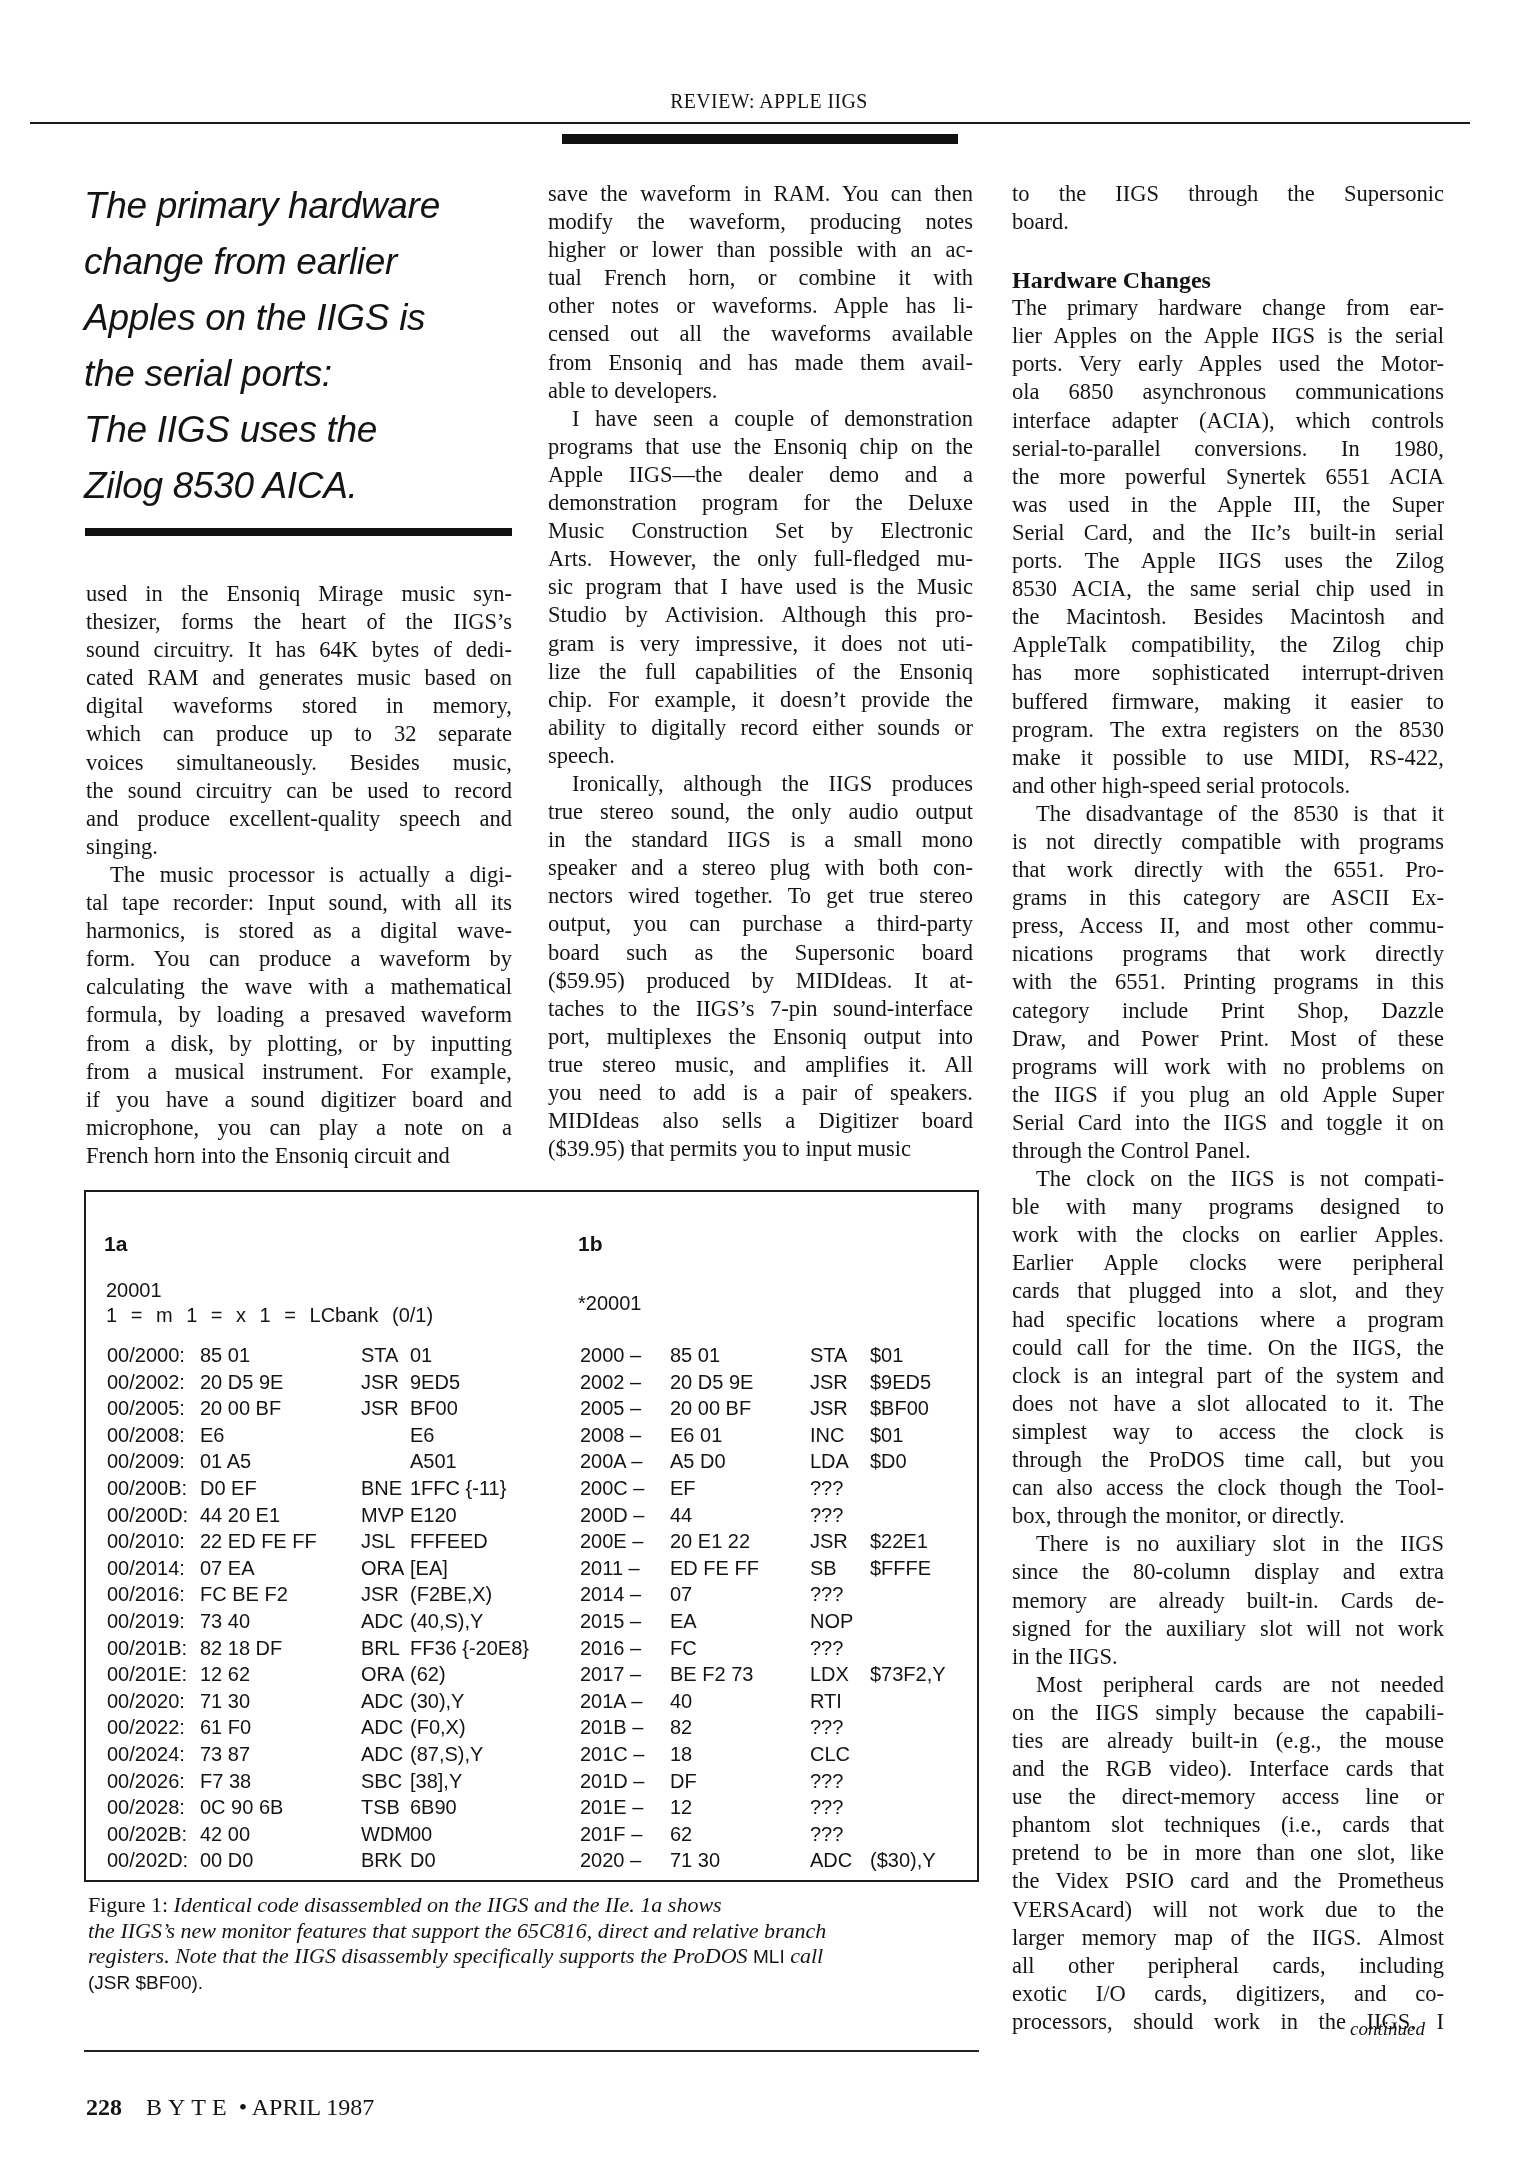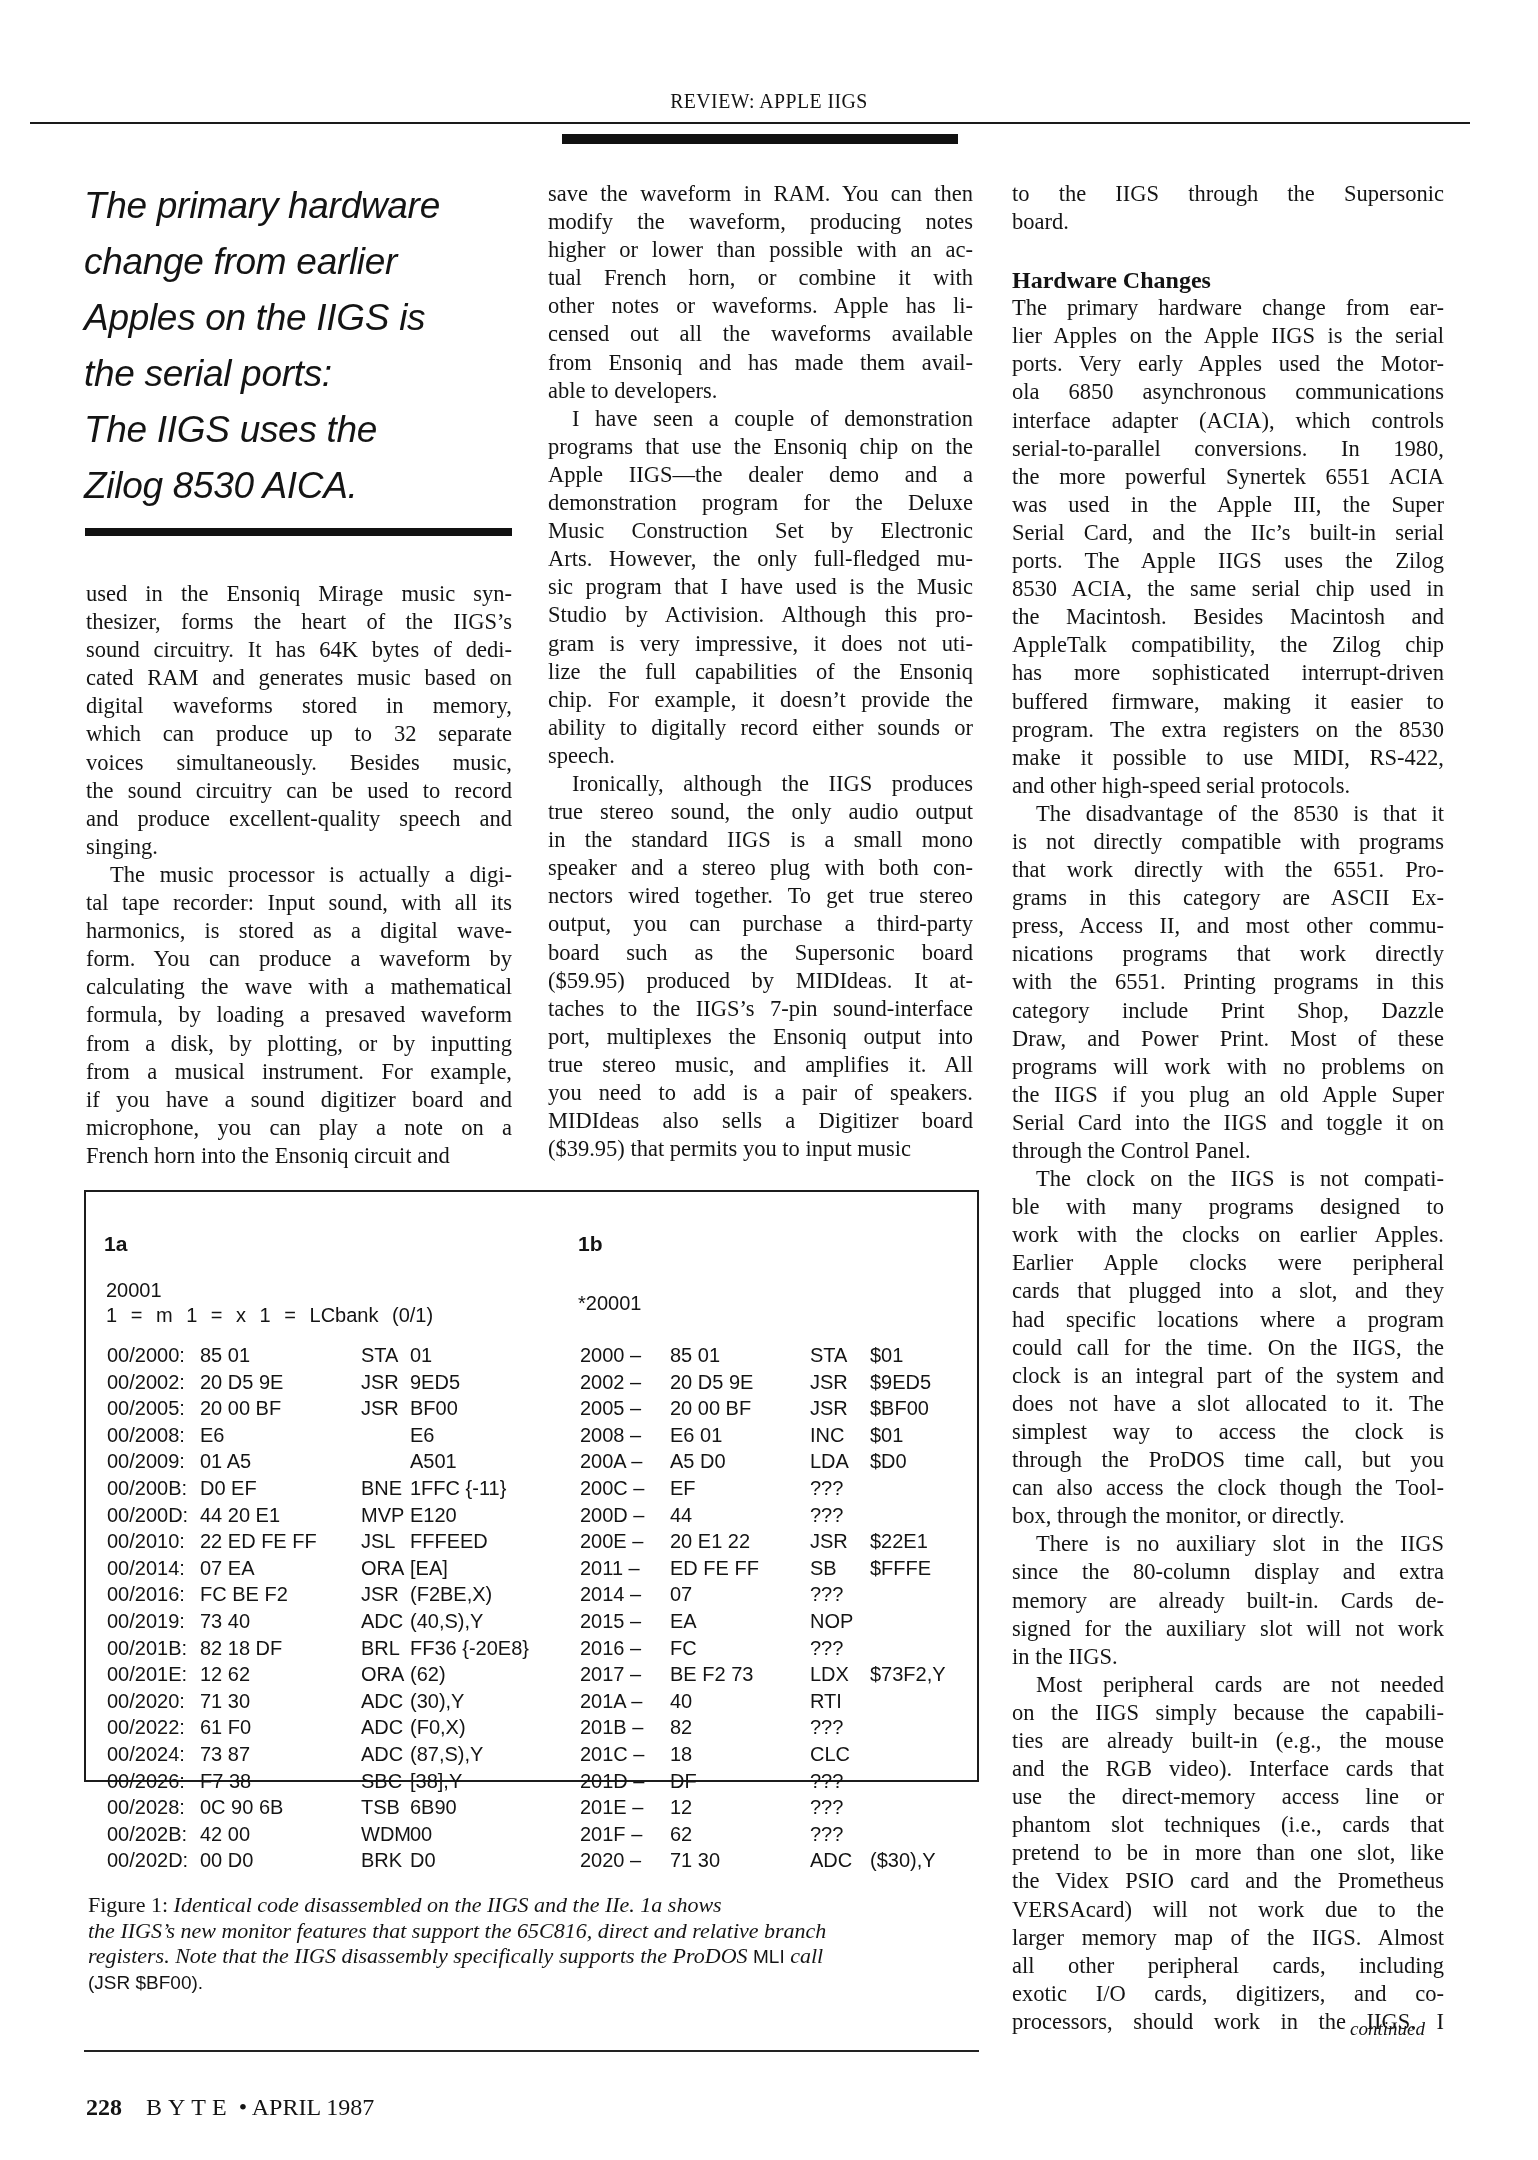--- a/index.html
+++ b/index.html
@@ -19,21 +19,21 @@
 
   .col { font-size: 22.5px; line-height: 28.1px; text-align: justify; }
   .col .ln { display: block; white-space: nowrap; text-align-last: justify; }
   .col .ln.last { text-align-last: left; }
   .col .ind { text-indent: 24px; }
   .col1 { left: 86px; top: 580px; width: 426px; }
   .col2 { left: 548px; top: 180px; width: 425px; }
   .col3 { left: 1012px; top: 180px; width: 432px; }
   .section-head { font-weight: bold; font-size: 24px; display: block; margin-top: 30px; line-height: 28px; }
 
-  .figure { left: 84px; top: 1190px; width: 895px; height: 592px; border: 2px solid #1c1c1c; box-sizing: border-box; }
+  .figure { left: 84px; top: 1190px; width: 895px; height: 692px; border: 2px solid #1c1c1c; box-sizing: border-box; }
   .fig-panel { position: absolute; top: 0; font-family: "Liberation Sans", "DejaVu Sans", sans-serif; font-size: 20px; }
   .panel-a { left: 18px; width: 440px; }
   .panel-b { left: 492px; width: 390px; }
   .panel-label { position: absolute; top: 40px; font-weight: bold; font-size: 21px; }
   .status1 { position: absolute; top: 84px; left: 2px; line-height: 28px; }
   .status2 { position: absolute; top: 112px; left: 2px; word-spacing: 8px; }
   .code-rows { position: absolute; top: 150px; left: 2px; }
   .panel-b .code-rows { top: 150px; }
   .row { height: 26.6px; line-height: 26.6px; white-space: nowrap; position: relative; }
   .row span { position: absolute; top: 0; }

